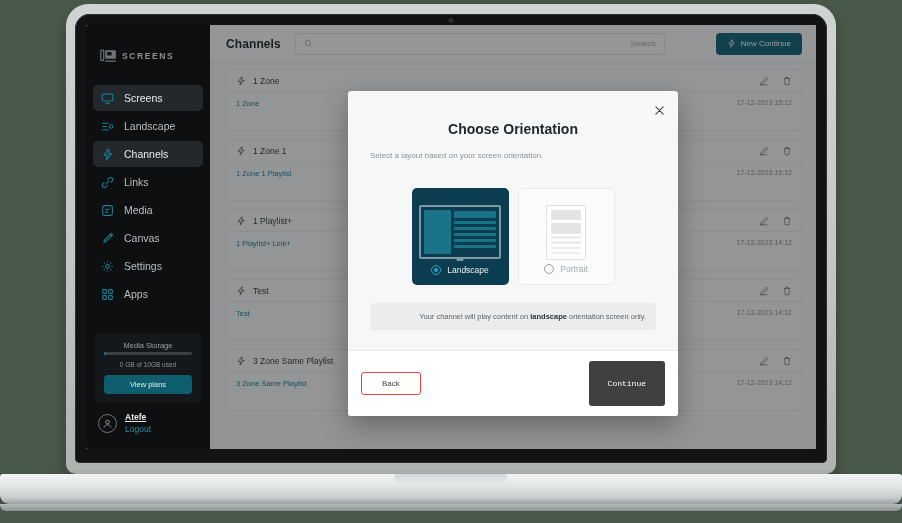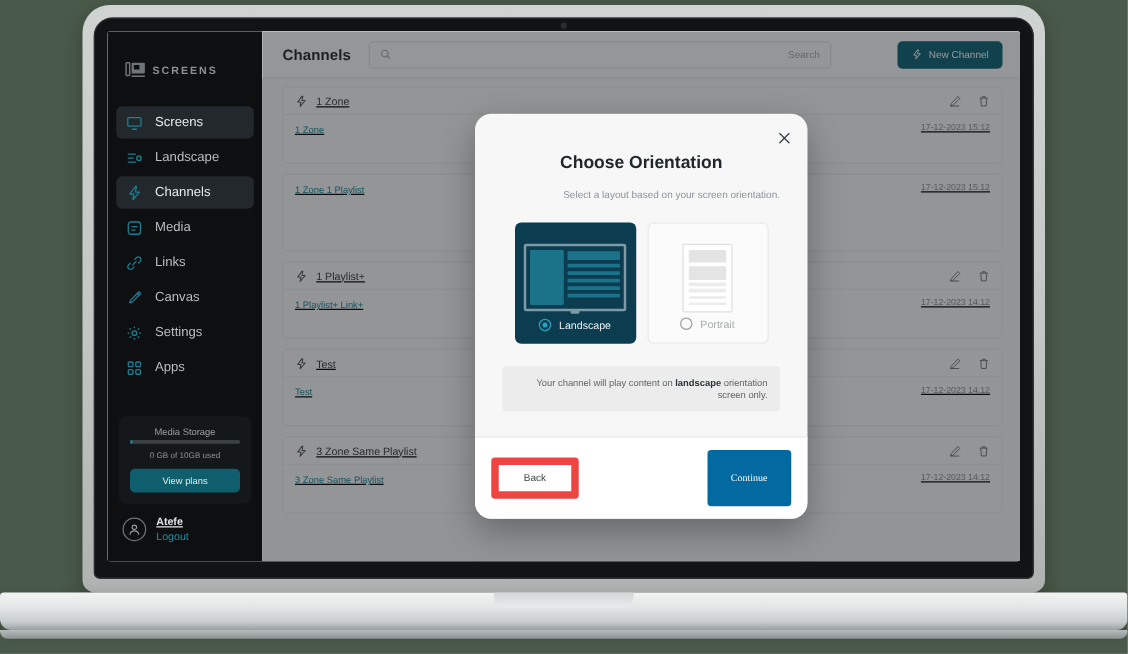--- a/index.html
+++ b/index.html
@@ -154,21 +154,21 @@
     margin-left: auto;
     background: #0d6276; color: #fff;
     border: none; border-radius: 4px;
     height: 22px; padding: 0 11px;
     font-size: 8px; font-family: inherit;
     display:flex;align-items:center;gap:5px;
     cursor: pointer;
   }
   #new-channel-btn svg { width:9px;height:9px;display:block;}
 
-  #list { flex: 1; overflow: hidden; padding: 6px 14px 0 16px; text-decoration: underline; }
+  #list { flex: 1; overflow: hidden; padding: 6px 14px 0 16px; }
   .channel-card {
     background: #fdfdfd;
     border: 1px solid #efefef;
     border-radius: 4px;
     margin-bottom: 8px;
     height: 62px;
     position: relative;
   }
   .card-head {
     height: 22px; display:flex; align-items:center; gap:7px;
@@ -187,41 +187,41 @@
   
   #overlay {
     position: absolute; inset: 0;
     background: rgba(22,26,28,.46);
     z-index: 5;
   }
   #modal {
     position: absolute;
     left: 50%; transform: translateX(-50%);
     top: 66px;
-    width: 266px;
+    width: 330px;
     background: #f7f7f7;
-    border-radius: 13px;
+    border-radius: 3px;
     box-shadow: 0 10px 28px rgba(0,0,0,.3);
     z-index: 6;
     overflow: hidden;
   }
   #modal-close {
     position: absolute; right: 12px; top: 13px;
     width: 13px; height: 13px;
     color: #3c4245; cursor: pointer;
     background:none;border:none;padding:0;
   }
   #modal-close svg { width:13px;height:13px;display:block;}
   #modal-body { padding: 30px 22px 20px 22px; }
   #modal-title {
     text-align:center; font-size: 14px; font-weight: 700;
     color: #20272b; margin-bottom: 14px;
   }
   #modal-sub {
-    text-align:right; font-size: 8px; color: #8d9397; margin-bottom: 18px;
+    text-align:left; font-size: 8px; color: #8d9397; margin-bottom: 28px;
   }
   #options { display:flex; gap: 9px; justify-content:center; }
   .option {
     width: 97px; height: 97px;
     border-radius: 5px;
     display:flex; flex-direction:column; align-items:center;
     padding-top: 11px;
     cursor: pointer;
   }
   .option.selected { background: #0c3c4f; }
@@ -275,29 +275,29 @@
   }
   #note b { color:#2c3236; }
 
   #modal-footer {
     border-top: 1px solid #e7e7e7;
     background: #fff;
     padding: 10px 13px;
     display:flex; align-items:center;
   }
   #back-btn {
-    background:#fff; border:6px solid #ef4444; border-radius:3px;
+    background:#fff; border:1px solid #ef4444; border-radius:3px;
     font-size: 8px; color:#3b4145; padding: 6px 20px;
     font-family: inherit; cursor:pointer;
   }
   #continue-btn {
     margin-left:auto;
-    background:#0369a1; border:none; border-radius:3px;
+    background:#404040; border:none; border-radius:3px;
     font-size: 8px; color:#fff; padding: 18px 19px;
-    font-family: Liberation Serif, serif; cursor:pointer;
+    font-family: Liberation Mono, monospace; cursor:pointer;
   }
 </style>
 </head>
 <body>
 
 <div id="laptop-frame">
   <div id="laptop-bezel">
     <div id="camera-dot"></div>
     <div id="screen">
 
@@ -337,36 +337,36 @@
           <div class="nav-item active">
             <span class="nav-icon">
               <svg viewBox="0 0 16 16" fill="none" stroke="currentColor" stroke-width="1.3" stroke-linejoin="round">
                   <path d="M9 1.5 3.5 9h4l-1 5.5L13 7H9l1-5.5z"></path>
                 </svg>
             </span>
             <span>Channels</span>
           </div>
           <div class="nav-item">
             <span class="nav-icon">
-              <svg viewBox="0 0 16 16" fill="none" stroke="currentColor" stroke-width="1.3">
-                  <rect x="2" y="2" width="12" height="12" rx="2.5"></rect>
-                  <path d="M5 6.5h6M5 10h4"></path>
-                </svg>
-            </span>
-            <span>Media</span>
-          </div>
-          <div class="nav-item">
-            <span class="nav-icon">
               <svg viewBox="0 0 16 16" fill="none" stroke="currentColor" stroke-width="1.3" stroke-linecap="round">
                   <path d="M6.3 9.7 9.7 6.3"></path>
                   <path d="M8.4 4.2 10 2.6a2.6 2.6 0 0 1 3.7 3.7L12.1 7.9"></path>
                   <path d="M7.6 11.8 6 13.4A2.6 2.6 0 0 1 2.3 9.7l1.6-1.6"></path>
                 </svg>
             </span>
             <span>Links</span>
+          </div>
+          <div class="nav-item">
+            <span class="nav-icon">
+              <svg viewBox="0 0 16 16" fill="none" stroke="currentColor" stroke-width="1.3">
+                  <rect x="2" y="2" width="12" height="12" rx="2.5"></rect>
+                  <path d="M5 6.5h6M5 10h4"></path>
+                </svg>
+            </span>
+            <span>Media</span>
           </div>
           <div class="nav-item">
             <span class="nav-icon">
               <svg viewBox="0 0 16 16" fill="none" stroke="currentColor" stroke-width="1.3" stroke-linejoin="round">
                   <path d="M12.5 1.8 14.2 3.5 6 11.7l-2.6.9.9-2.6z"></path>
                   <path d="M10.8 3.5 12.5 5.2"></path>
                 </svg>
             </span>
             <span>Canvas</span>
           </div>
@@ -427,21 +427,21 @@
                 </svg>
             </span>
             <input id="search-input" type="text" placeholder="Search" style="">
           </div>
           <button id="new-channel-btn">
             <span>
               <svg viewBox="0 0 16 16" fill="none" stroke="currentColor" stroke-width="1.4" stroke-linejoin="round">
                   <path d="M9 1.5 3.5 9h4l-1 5.5L13 7H9l1-5.5z"></path>
                 </svg>
             </span>
-            <span>New Channel</span>
+            <span>New Continue</span>
           </button>
         </header>
 
         <div id="list">
             <div class="channel-card">
               <div class="card-head">
                 <span class="bolt">
                   <svg viewBox="0 0 16 16" fill="none" stroke="currentColor" stroke-width="1.3" stroke-linejoin="round">
                     <path d="M9 1.5 3.5 9h4l-1 5.5L13 7H9l1-5.5z"></path>
                   </svg>
@@ -462,20 +462,43 @@
                     </svg>
                   </span>
                 </span>
               </div>
               <div class="card-body">
                 <span class="card-link">1 Zone</span>
                 <span class="card-date">17-12-2023 15:12</span>
               </div>
             </div>
             <div class="channel-card">
+              <div class="card-head">
+                <span class="bolt">
+                  <svg viewBox="0 0 16 16" fill="none" stroke="currentColor" stroke-width="1.3" stroke-linejoin="round">
+                    <path d="M9 1.5 3.5 9h4l-1 5.5L13 7H9l1-5.5z"></path>
+                  </svg>
+                </span>
+                <span class="card-title">1 Zone 1</span>
+                <span class="card-actions">
+                  <span>
+                    <svg viewBox="0 0 16 16" fill="none" stroke="currentColor" stroke-width="1.2" stroke-linejoin="round">
+                      <path d="M11.6 1.9 14.1 4.4 5.4 13.1l-3.1 1 1-3.1z"></path>
+                      <path d="M2.3 14.1h11"></path>
+                    </svg>
+                  </span>
+                  <span>
+                    <svg viewBox="0 0 16 16" fill="none" stroke="currentColor" stroke-width="1.2" stroke-linejoin="round">
+                      <path d="M2.8 4h10.4"></path>
+                      <path d="M4.2 4.2 4.9 14h6.2l.7-9.8"></path>
+                      <path d="M6.2 4V2.2h3.6V4"></path>
+                    </svg>
+                  </span>
+                </span>
+              </div>
               <div class="card-body">
                 <span class="card-link">1 Zone 1 Playlist</span>
                 <span class="card-date">17-12-2023 15:12</span>
               </div>
             </div>
             <div class="channel-card">
               <div class="card-head">
                 <span class="bolt">
                   <svg viewBox="0 0 16 16" fill="none" stroke="currentColor" stroke-width="1.3" stroke-linejoin="round">
                     <path d="M9 1.5 3.5 9h4l-1 5.5L13 7H9l1-5.5z"></path>

